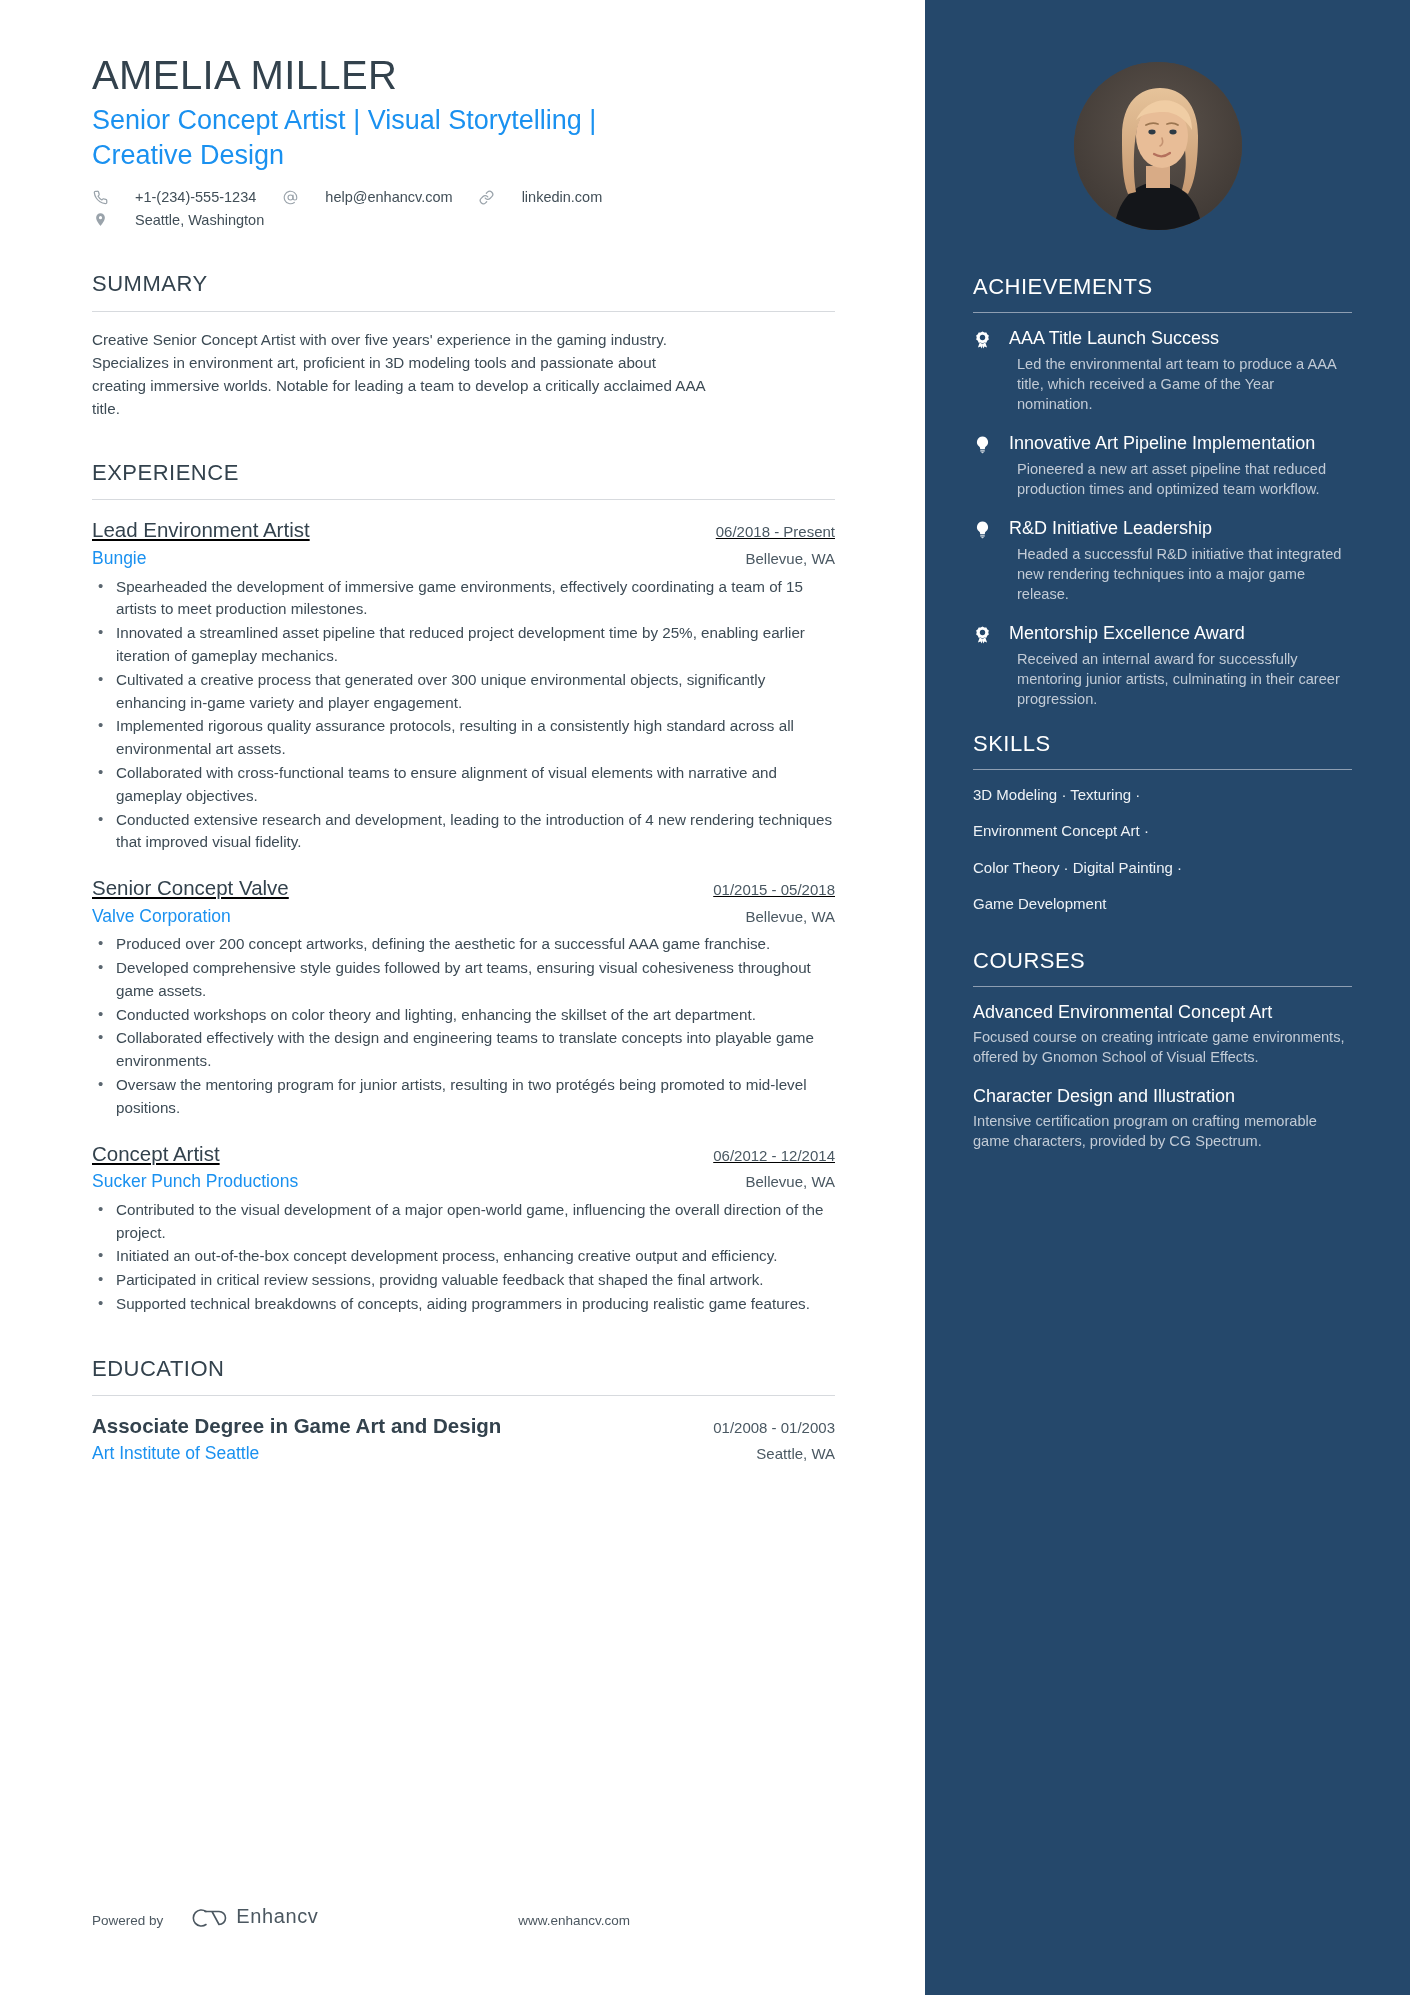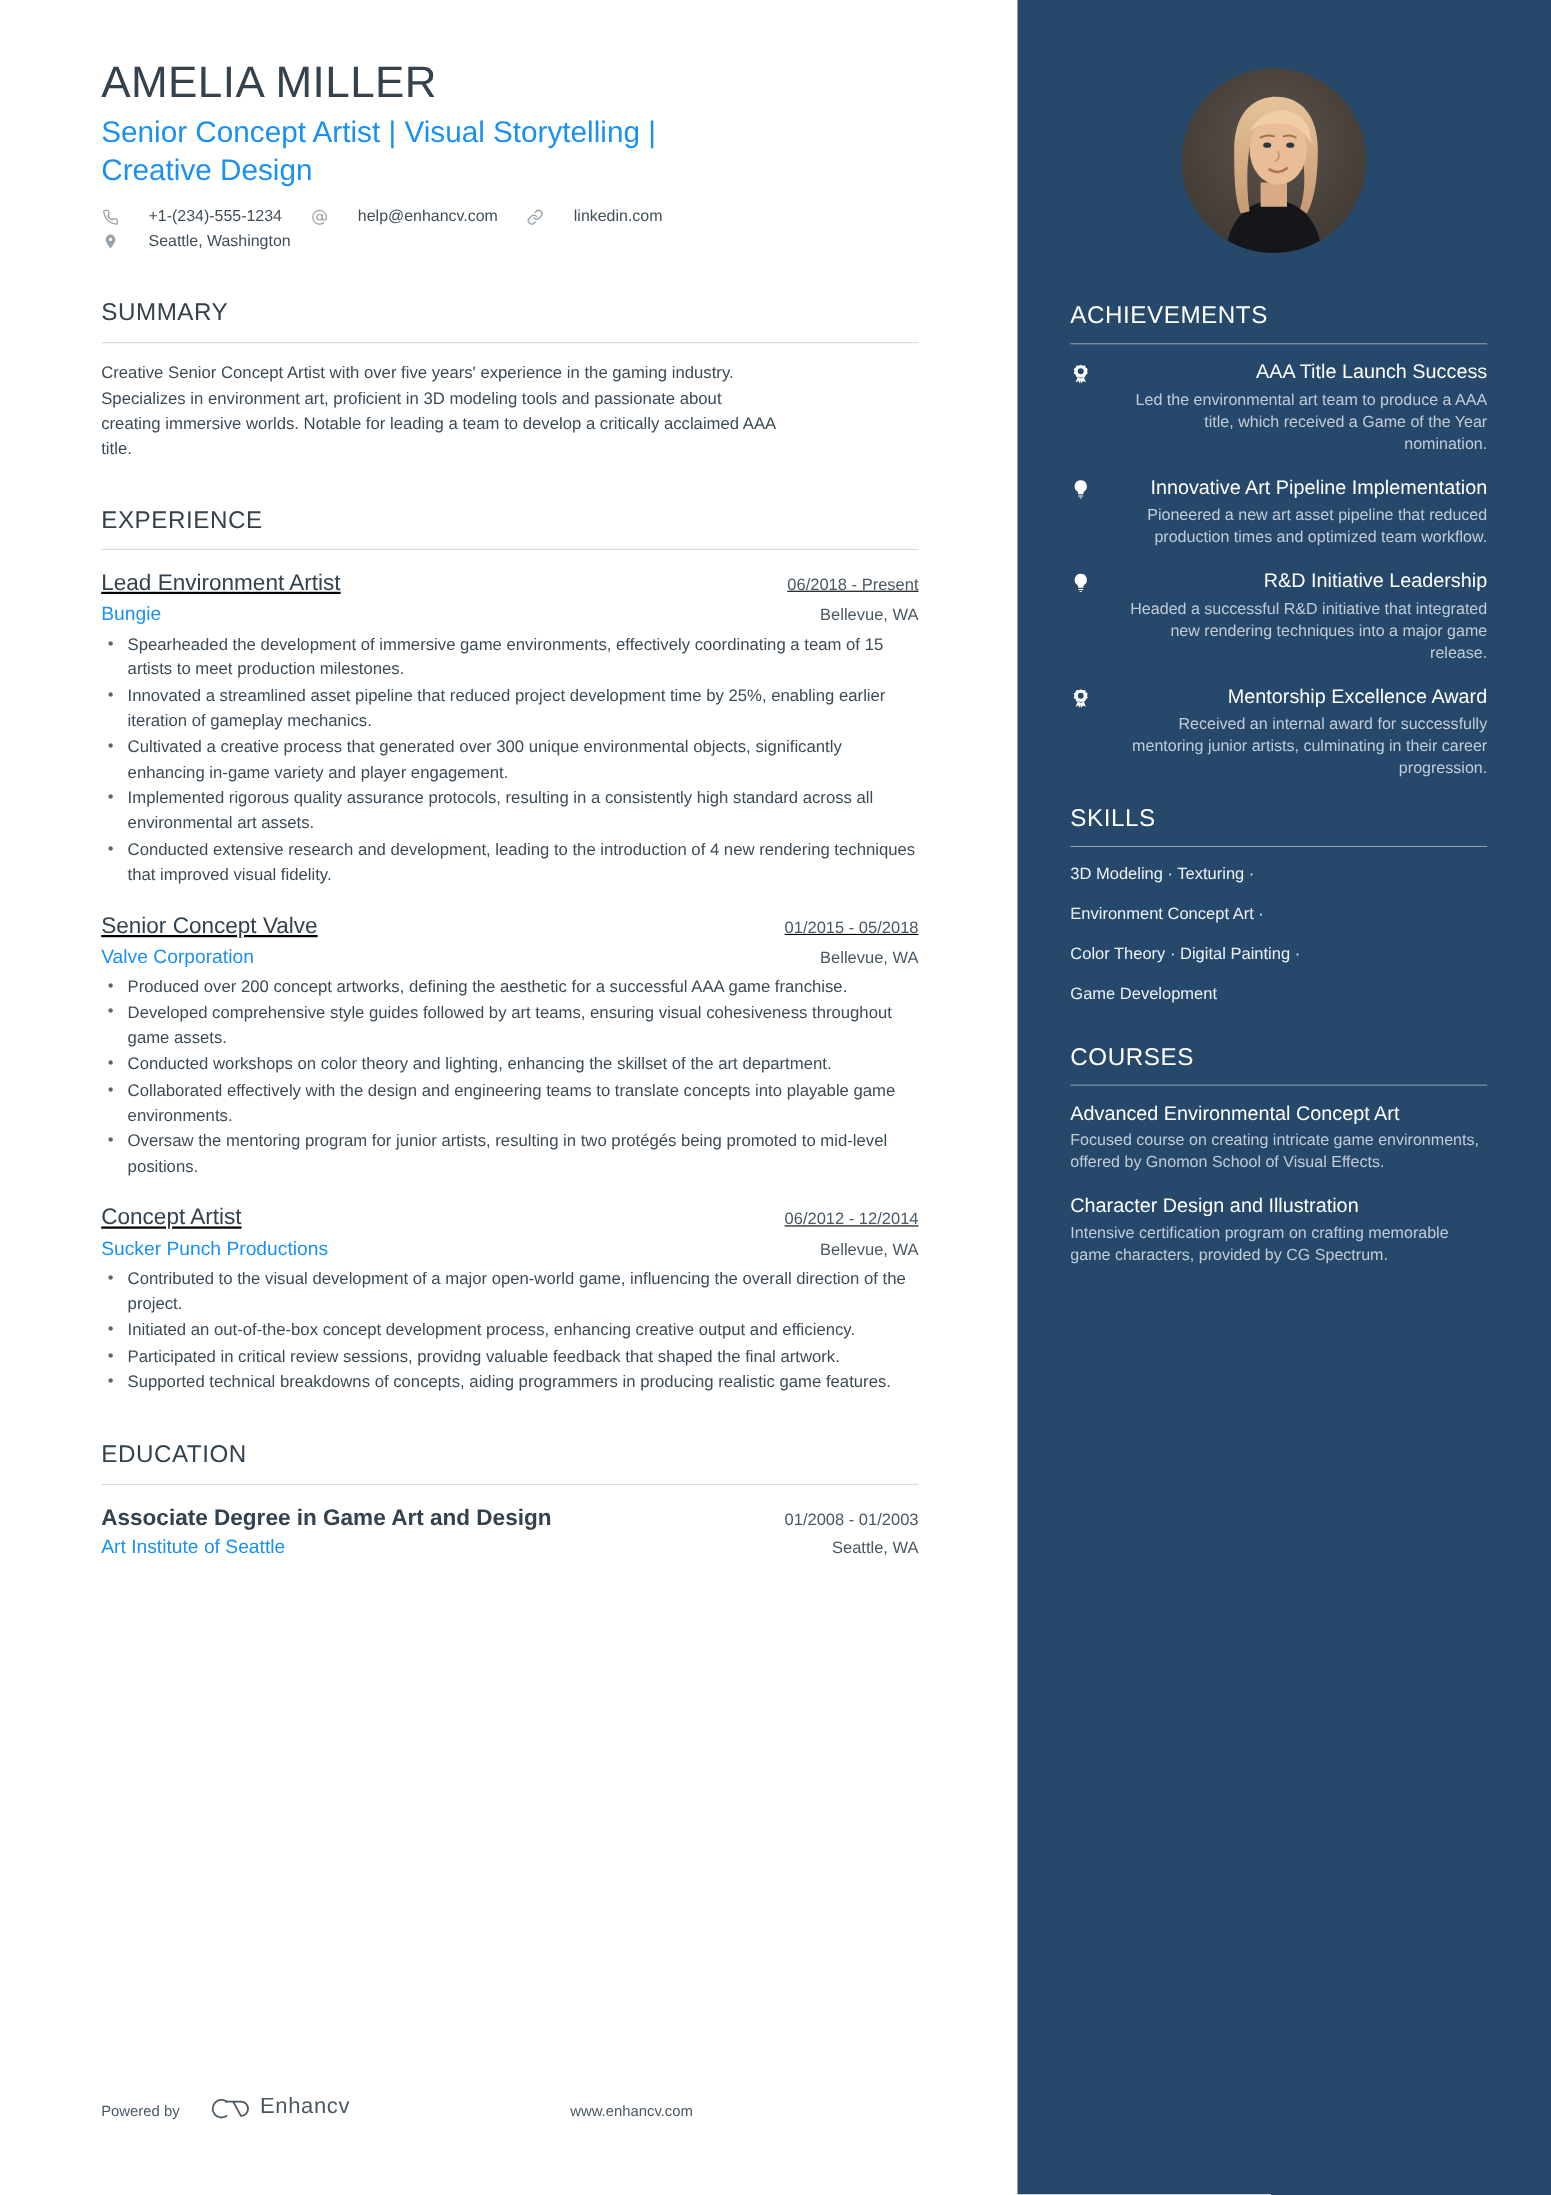--- a/index.html
+++ b/index.html
@@ -236,21 +236,21 @@
     color: #ffffff;
     padding-bottom: 12px;
   }
   .side-rule {
     height: 1px;
     background: #8e9eb2;
     width: 100%;
     margin-bottom: 14px;
   }
 
-  .ach-item { margin-bottom: 18px; display: flex; text-align: right; }
+  .ach-item { margin-bottom: 18px; display: flex; }
   .ach-icon {
     flex: none;
     width: 26px;
     margin-right: 10px;
     padding-top: 3px;
     color: #ffffff;
   }
   .ach-icon svg { display: block; }
   .ach-body { flex: 1; }
   .ach-title {
@@ -362,20 +362,21 @@
             </div>
             <div class="job-row2">
               <div class="job-company">Bungie</div>
               <div class="job-location">Bellevue, WA</div>
             </div>
             <ul class="bullets">
               <li>Spearheaded the development of immersive game environments, effectively coordinating a team of 15 artists to meet production milestones.</li>
               <li>Innovated a streamlined asset pipeline that reduced project development time by 25%, enabling earlier iteration of gameplay mechanics.</li>
               <li>Cultivated a creative process that generated over 300 unique environmental objects, significantly enhancing in-game variety and player engagement.</li>
               <li>Implemented rigorous quality assurance protocols, resulting in a consistently high standard across all environmental art assets.</li>
+              <li>Collaborated with cross-functional teams to ensure alignment of visual elements with narrative and gameplay objectives.</li>
               <li>Conducted extensive research and development, leading to the introduction of 4 new rendering techniques that improved visual fidelity.</li>
             </ul>
           </div>
           <div class="job">
             <div class="job-row">
               <div class="job-title">Senior Concept Valve</div>
               <div class="job-dates">01/2015 - 05/2018</div>
             </div>
             <div class="job-row2">
               <div class="job-company">Valve Corporation</div>

